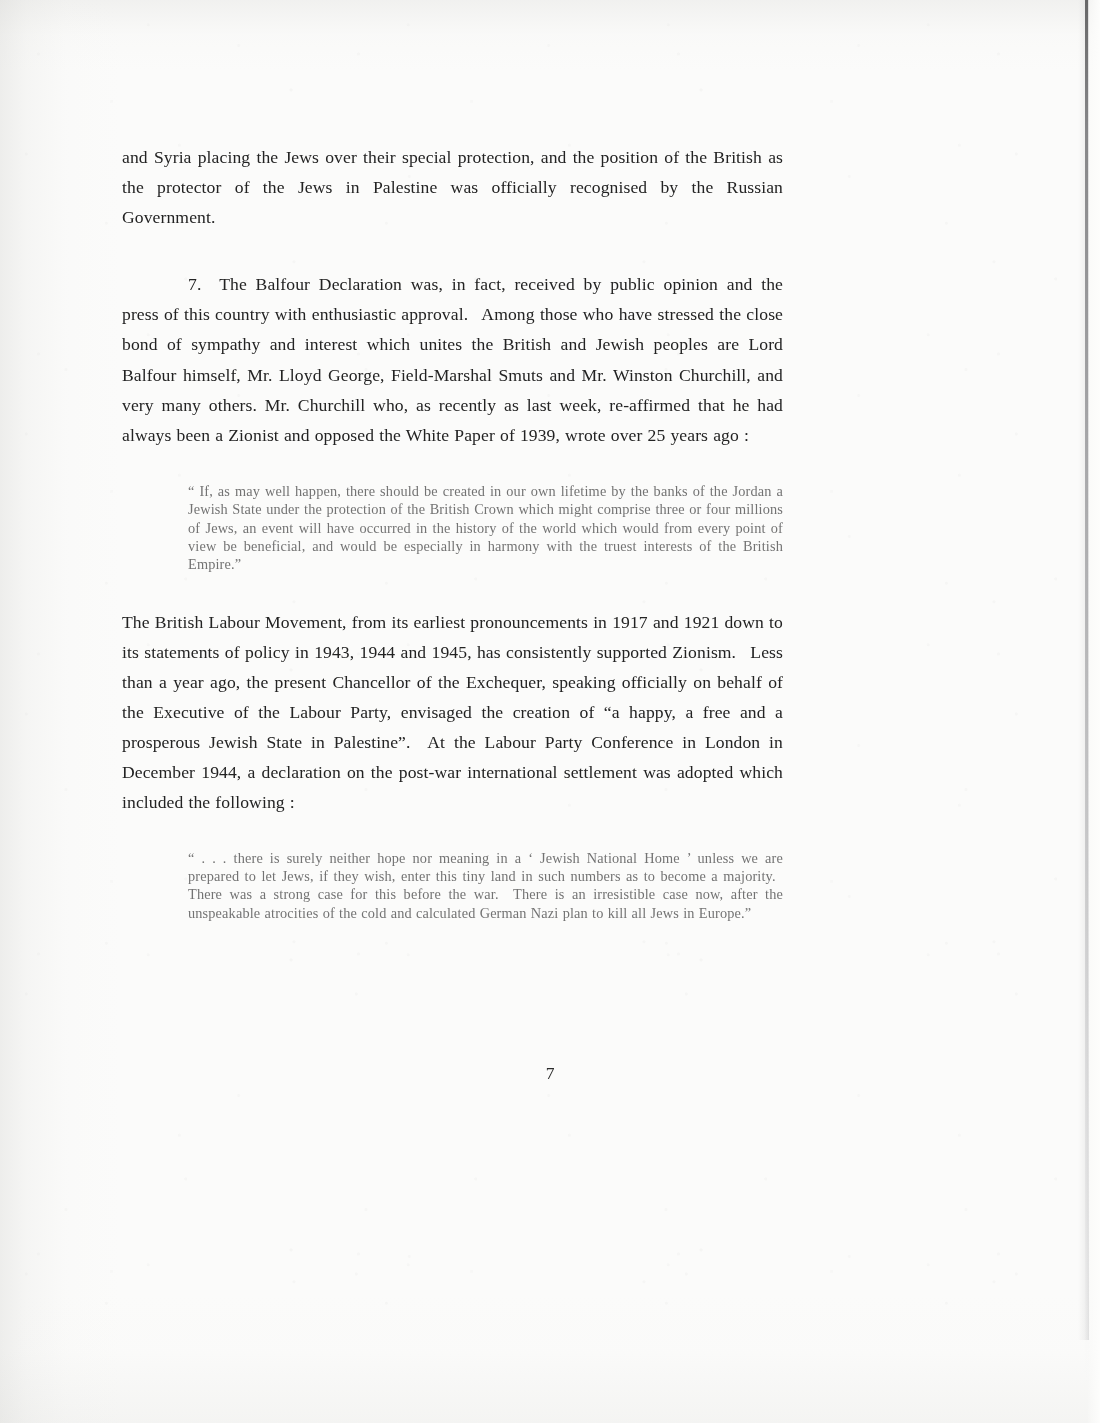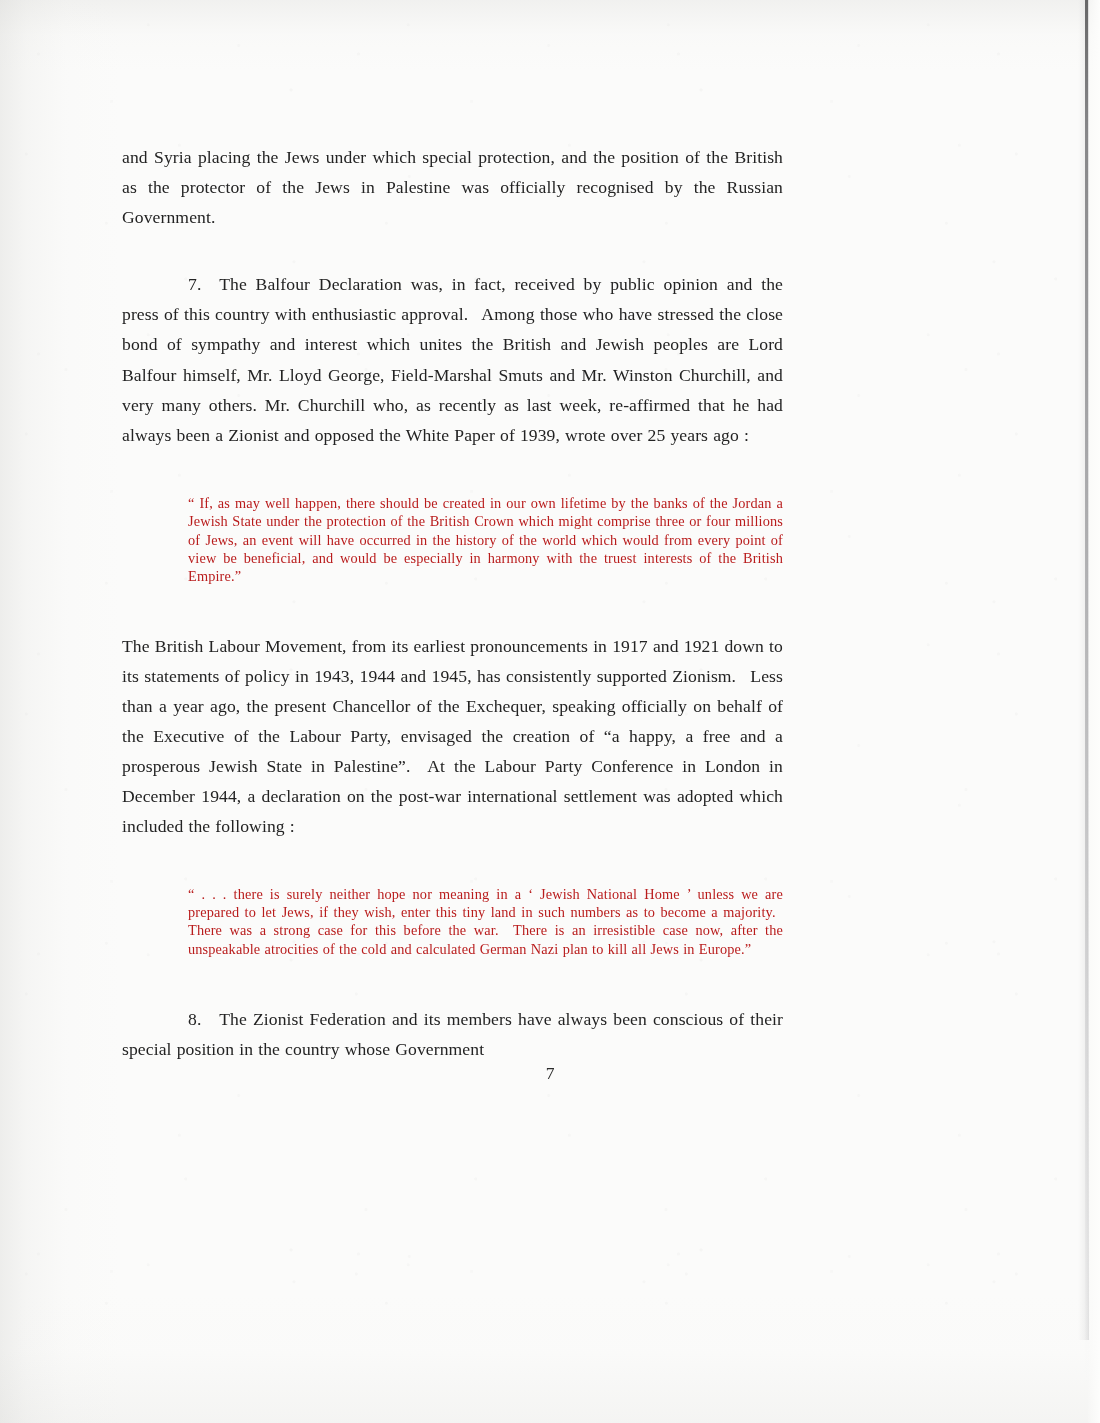--- a/index.html
+++ b/index.html
@@ -141,29 +141,29 @@
 
   p.body + p.body {
     margin-top: 37px;
   }
 
   p.body.indent {
     text-indent: 66px;
   }
 
   blockquote.quote {
-    margin: 12px;
+    margin: 0;
     padding: 0;
     text-align: justify;
     text-justify: inter-word;
     font-size: 14.3px;
     line-height: 18.4px;
     letter-spacing: 0.15px;
     word-spacing: 0.5px;
-    color: #b91c1c;
+    color: #737373;
     margin-left: 66px;
     width: 595px;
   }
 
   .gap-before-quote { height: 32px; }
   .gap-after-quote  { height: 33px; }
 
   .gap-before-quote2 { height: 31px; }
   .gap-after-quote2  { height: 34px; }
 
@@ -184,39 +184,38 @@
 
 <div class="page">
 
   <div class="paper-grain"></div>
   <div class="edge-shade-top"></div>
   <div class="edge-shade-left"></div>
   <div class="edge-shade-bottom"></div>
 
   <div class="content">
 
-    <p class="body">and Syria placing the Jews under which special protection, and the position of the British as the protector of the Jews in Palestine was officially recognised by the Russian Government.</p>
+    <p class="body">and Syria placing the Jews over their special protection, and the position of the British as the protector of the Jews in Palestine was officially recognised by the Russian Government.</p>
 
     <p class="body indent">7.  The Balfour Declaration was, in fact, received by public opinion and the press of this country with enthusiastic approval.  Among those who have stressed the close bond of sympathy and interest which unites the British and Jewish peoples are Lord Balfour himself, Mr. Lloyd George, Field-Marshal Smuts and Mr. Winston Churchill, and very many others. Mr. Churchill who, as recently as last week, re-affirmed that he had always been a Zionist and opposed the White Paper of 1939, wrote over 25 years ago :</p>
 
     <div class="gap-before-quote"></div>
 
     <blockquote class="quote">“ If, as may well happen, there should be created in our own lifetime by the banks of the Jordan a Jewish State under the protection of the British Crown which might comprise three or four millions of Jews, an event will have occurred in the history of the world which would from every point of view be beneficial, and would be especially in harmony with the truest interests of the British Empire.”</blockquote>
 
     <div class="gap-after-quote"></div>
 
     <p class="body">The British Labour Movement, from its earliest pronouncements in 1917 and 1921 down to its statements of policy in 1943, 1944 and 1945, has consistently supported Zionism.  Less than a year ago, the present Chancellor of the Exchequer, speaking officially on behalf of the Executive of the Labour Party, envisaged the creation of “a happy, a free and a prosperous Jewish State in Palestine”.  At the Labour Party Conference in London in December 1944, a declaration on the post-war international settlement was adopted which included the following :</p>
 
     <div class="gap-before-quote2"></div>
 
     <blockquote class="quote">“ . . . there is surely neither hope nor meaning in a ‘ Jewish National Home ’ unless we are prepared to let Jews, if they wish, enter this tiny land in such numbers as to become a majority.  There was a strong case for this before the war.  There is an irresistible case now, after the unspeakable atrocities of the cold and calculated German Nazi plan to kill all Jews in Europe.”</blockquote>
 
     <div class="gap-after-quote2"></div>
 
-    <p class="body indent">8.  The Zionist Federation and its members have always been conscious of their special position in the country whose Government</p>
 
   </div>
 
   <div class="page-number">7</div>
 
   <div class="scan-seam-right-field"></div>
   <div class="scan-seam-soft"></div>
   <div class="scan-seam"></div>
 
 </div>

